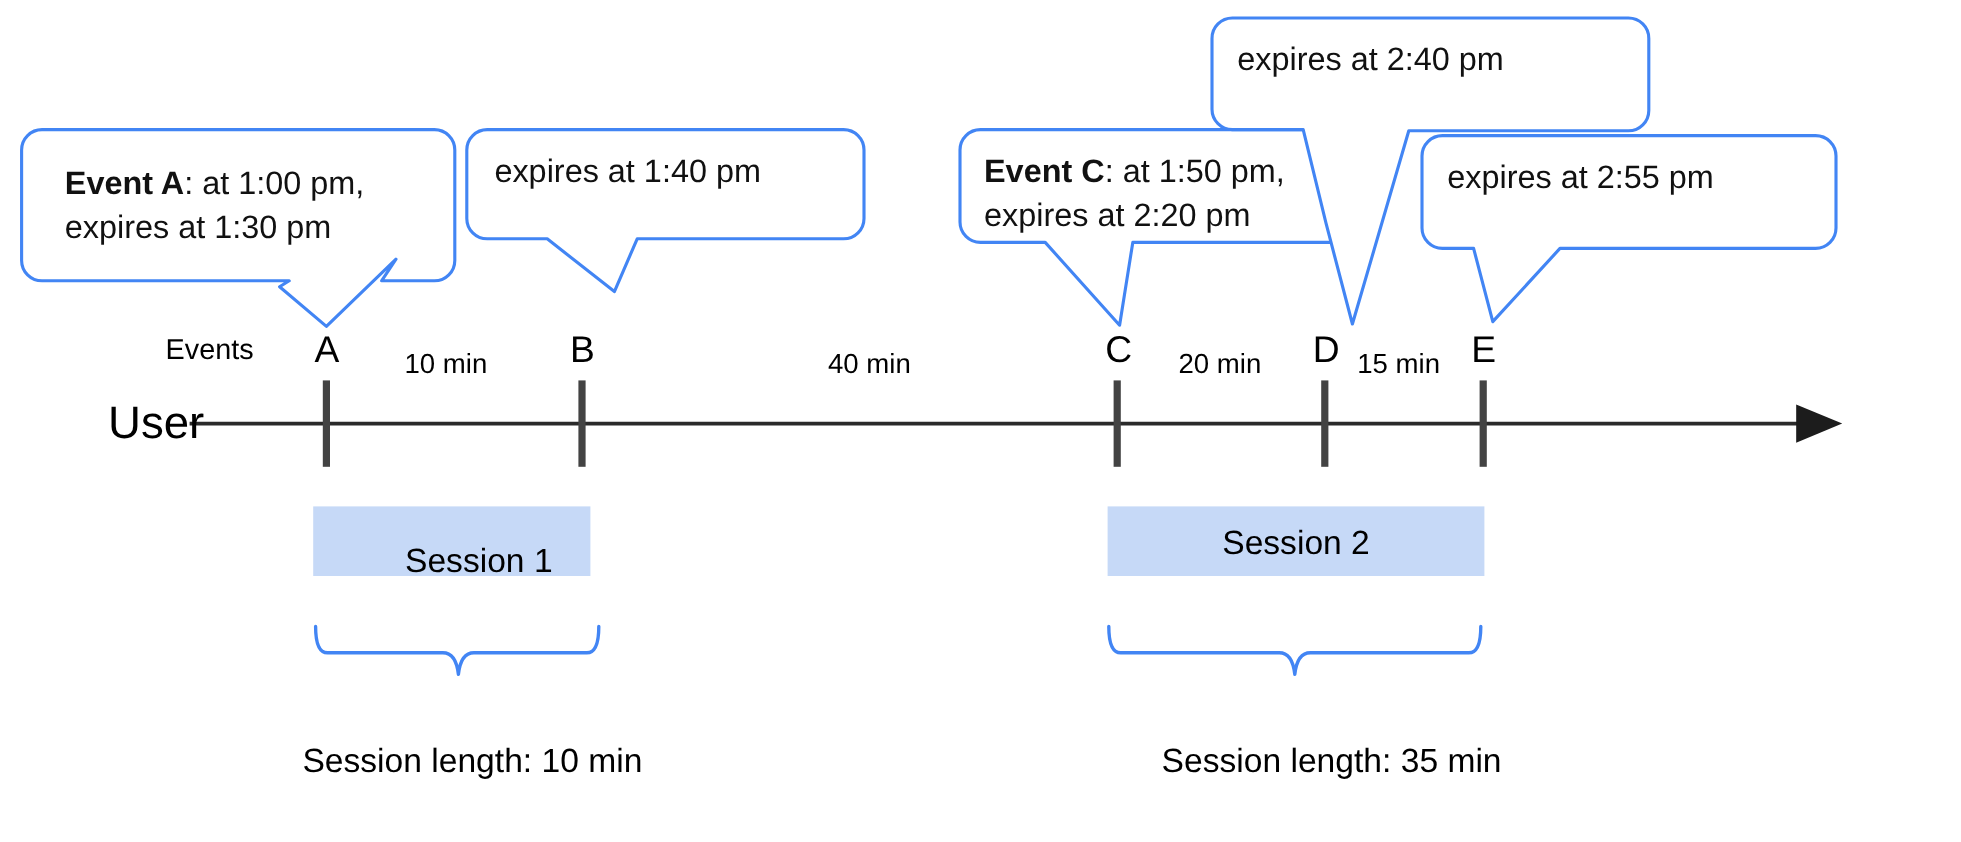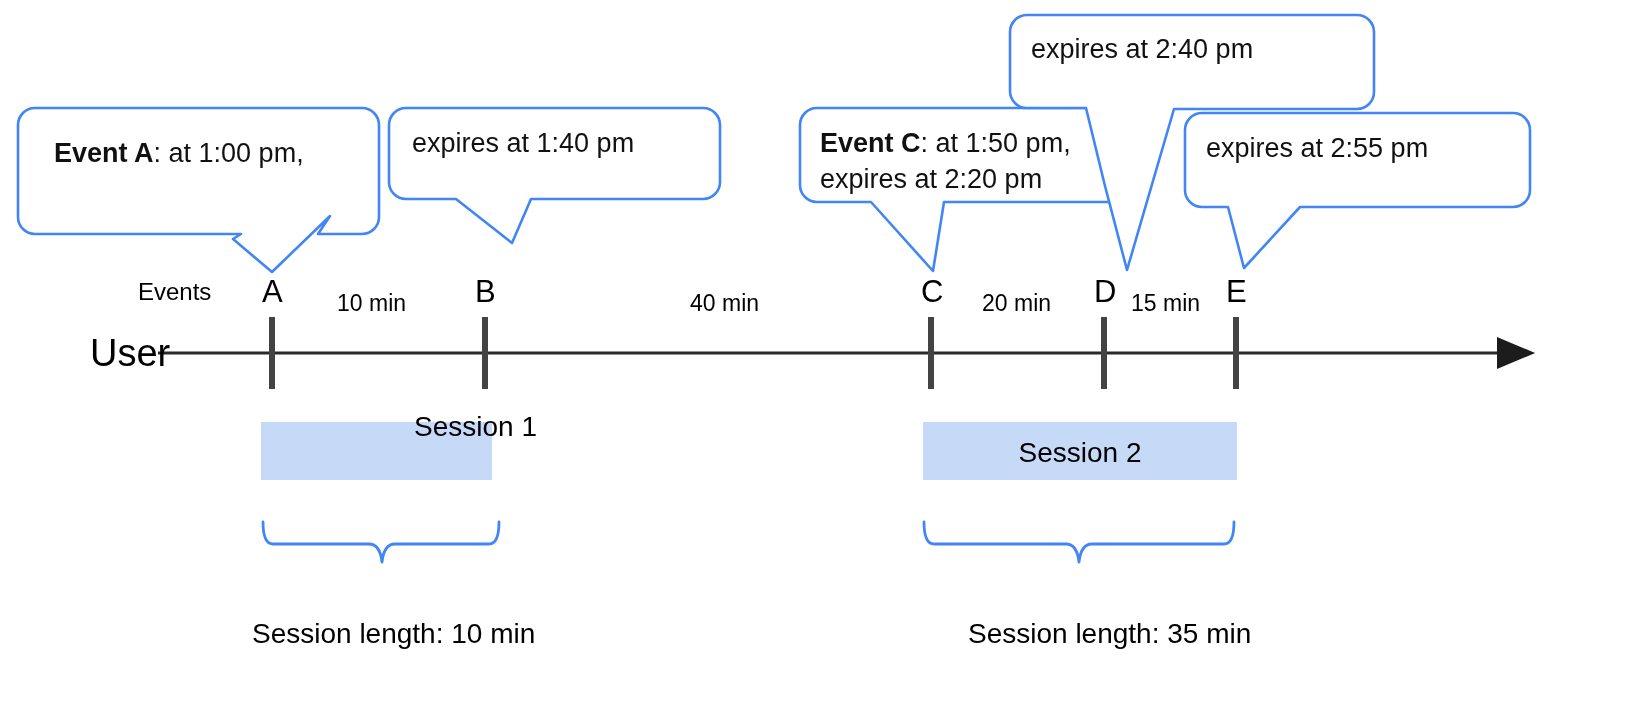--- a/index.html
+++ b/index.html
@@ -65,20 +65,21 @@
     <path d="M263,522 q0,22 10,22 L369,544 q11,0 13,18 q2,-18 13,-18 L489,544 q10,0 10,-22" fill="none" stroke="#4285f4" stroke-width="2.8" stroke-linecap="round" stroke-linejoin="round"></path>
 
     <path d="M924,522 q0,22 10,22 L1066,544 q11,0 13,18 q2,-18 13,-18 L1224,544 q10,0 10,-22" fill="none" stroke="#4285f4" stroke-width="2.8" stroke-linecap="round" stroke-linejoin="round"></path>
 
     <rect x="261" y="422" width="231" height="58" fill="#c6d9f7"></rect>
     <rect x="923" y="422" width="314" height="58" fill="#c6d9f7"></rect>
   </svg>
 
   <div class="txt callout-text" style="left:54px;top:135px;">
     <div><b>Event A</b><span>:</span><span> at 1:00 pm,</span></div>
+    <div>expires at 1:30 pm</div>
   </div>
 
   <div class="txt callout-text" style="left:412px;top:125px;">
     <div>expires at 1:40 pm</div>
   </div>
 
   <div class="txt callout-text" style="left:820px;top:125px;">
     <div><b>Event C</b><span>:</span><span> at 1:50 pm,</span></div>
     <div>expires at 2:20 pm</div>
   </div>
@@ -98,19 +99,19 @@
   <div class="txt lbl-tick" style="left:475px;top:274px;">B</div>
   <div class="txt lbl-tick" style="left:921px;top:274px;">C</div>
   <div class="txt lbl-tick" style="left:1094px;top:274px;">D</div>
   <div class="txt lbl-tick" style="left:1226px;top:274px;">E</div>
 
   <div class="txt lbl-interval" style="left:337px;top:290px;">10 min</div>
   <div class="txt lbl-interval" style="left:690px;top:290px;">40 min</div>
   <div class="txt lbl-interval" style="left:982px;top:290px;">20 min</div>
   <div class="txt lbl-interval" style="left:1131px;top:290px;">15 min</div>
 
-  <div class="txt lbl-session" style="left:261px;top:411px;width:276px;text-align:right;">Session 1</div>
+  <div class="txt lbl-session" style="left:261px;top:452px;width:276px;text-align:center;">Session 1</div>
   <div class="txt lbl-session" style="left:923px;top:437px;width:314px;text-align:center;">Session 2</div>
 
   <div class="txt lbl-caption" style="left:252px;top:618px;">Session length: 10 min</div>
   <div class="txt lbl-caption" style="left:968px;top:618px;">Session length: 35 min</div>
 
 </div>
 
 </body></html>

